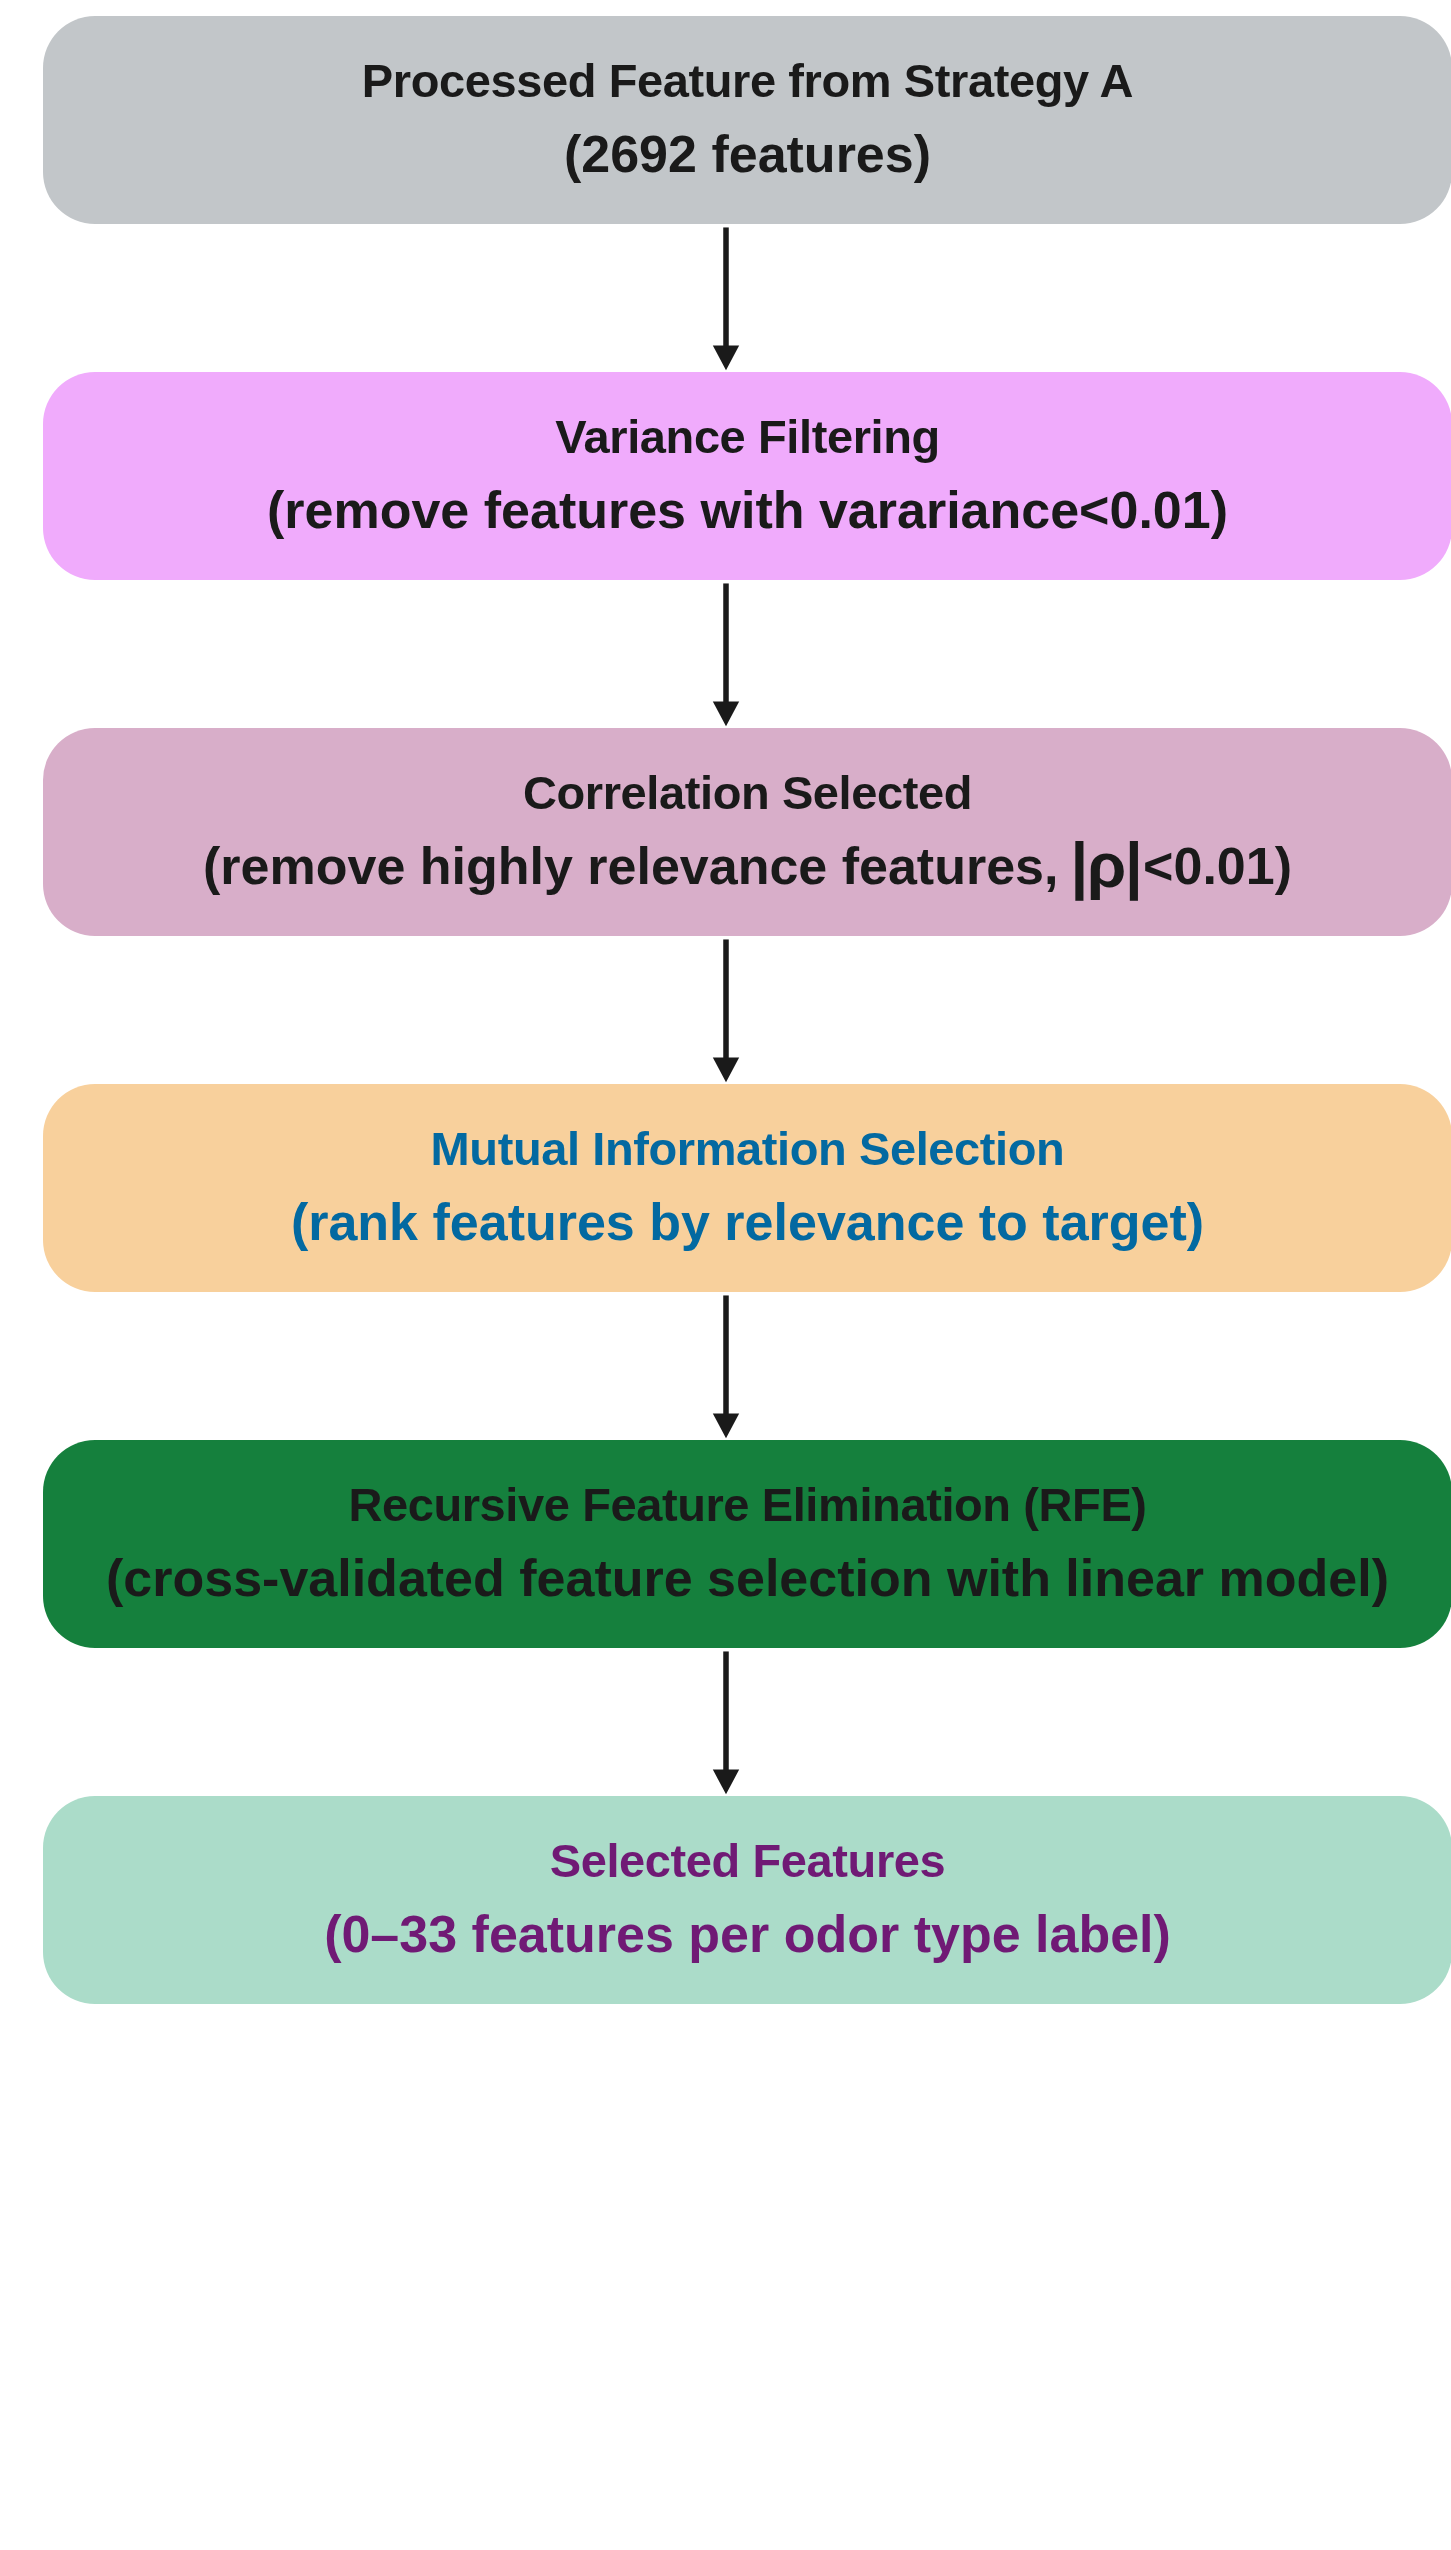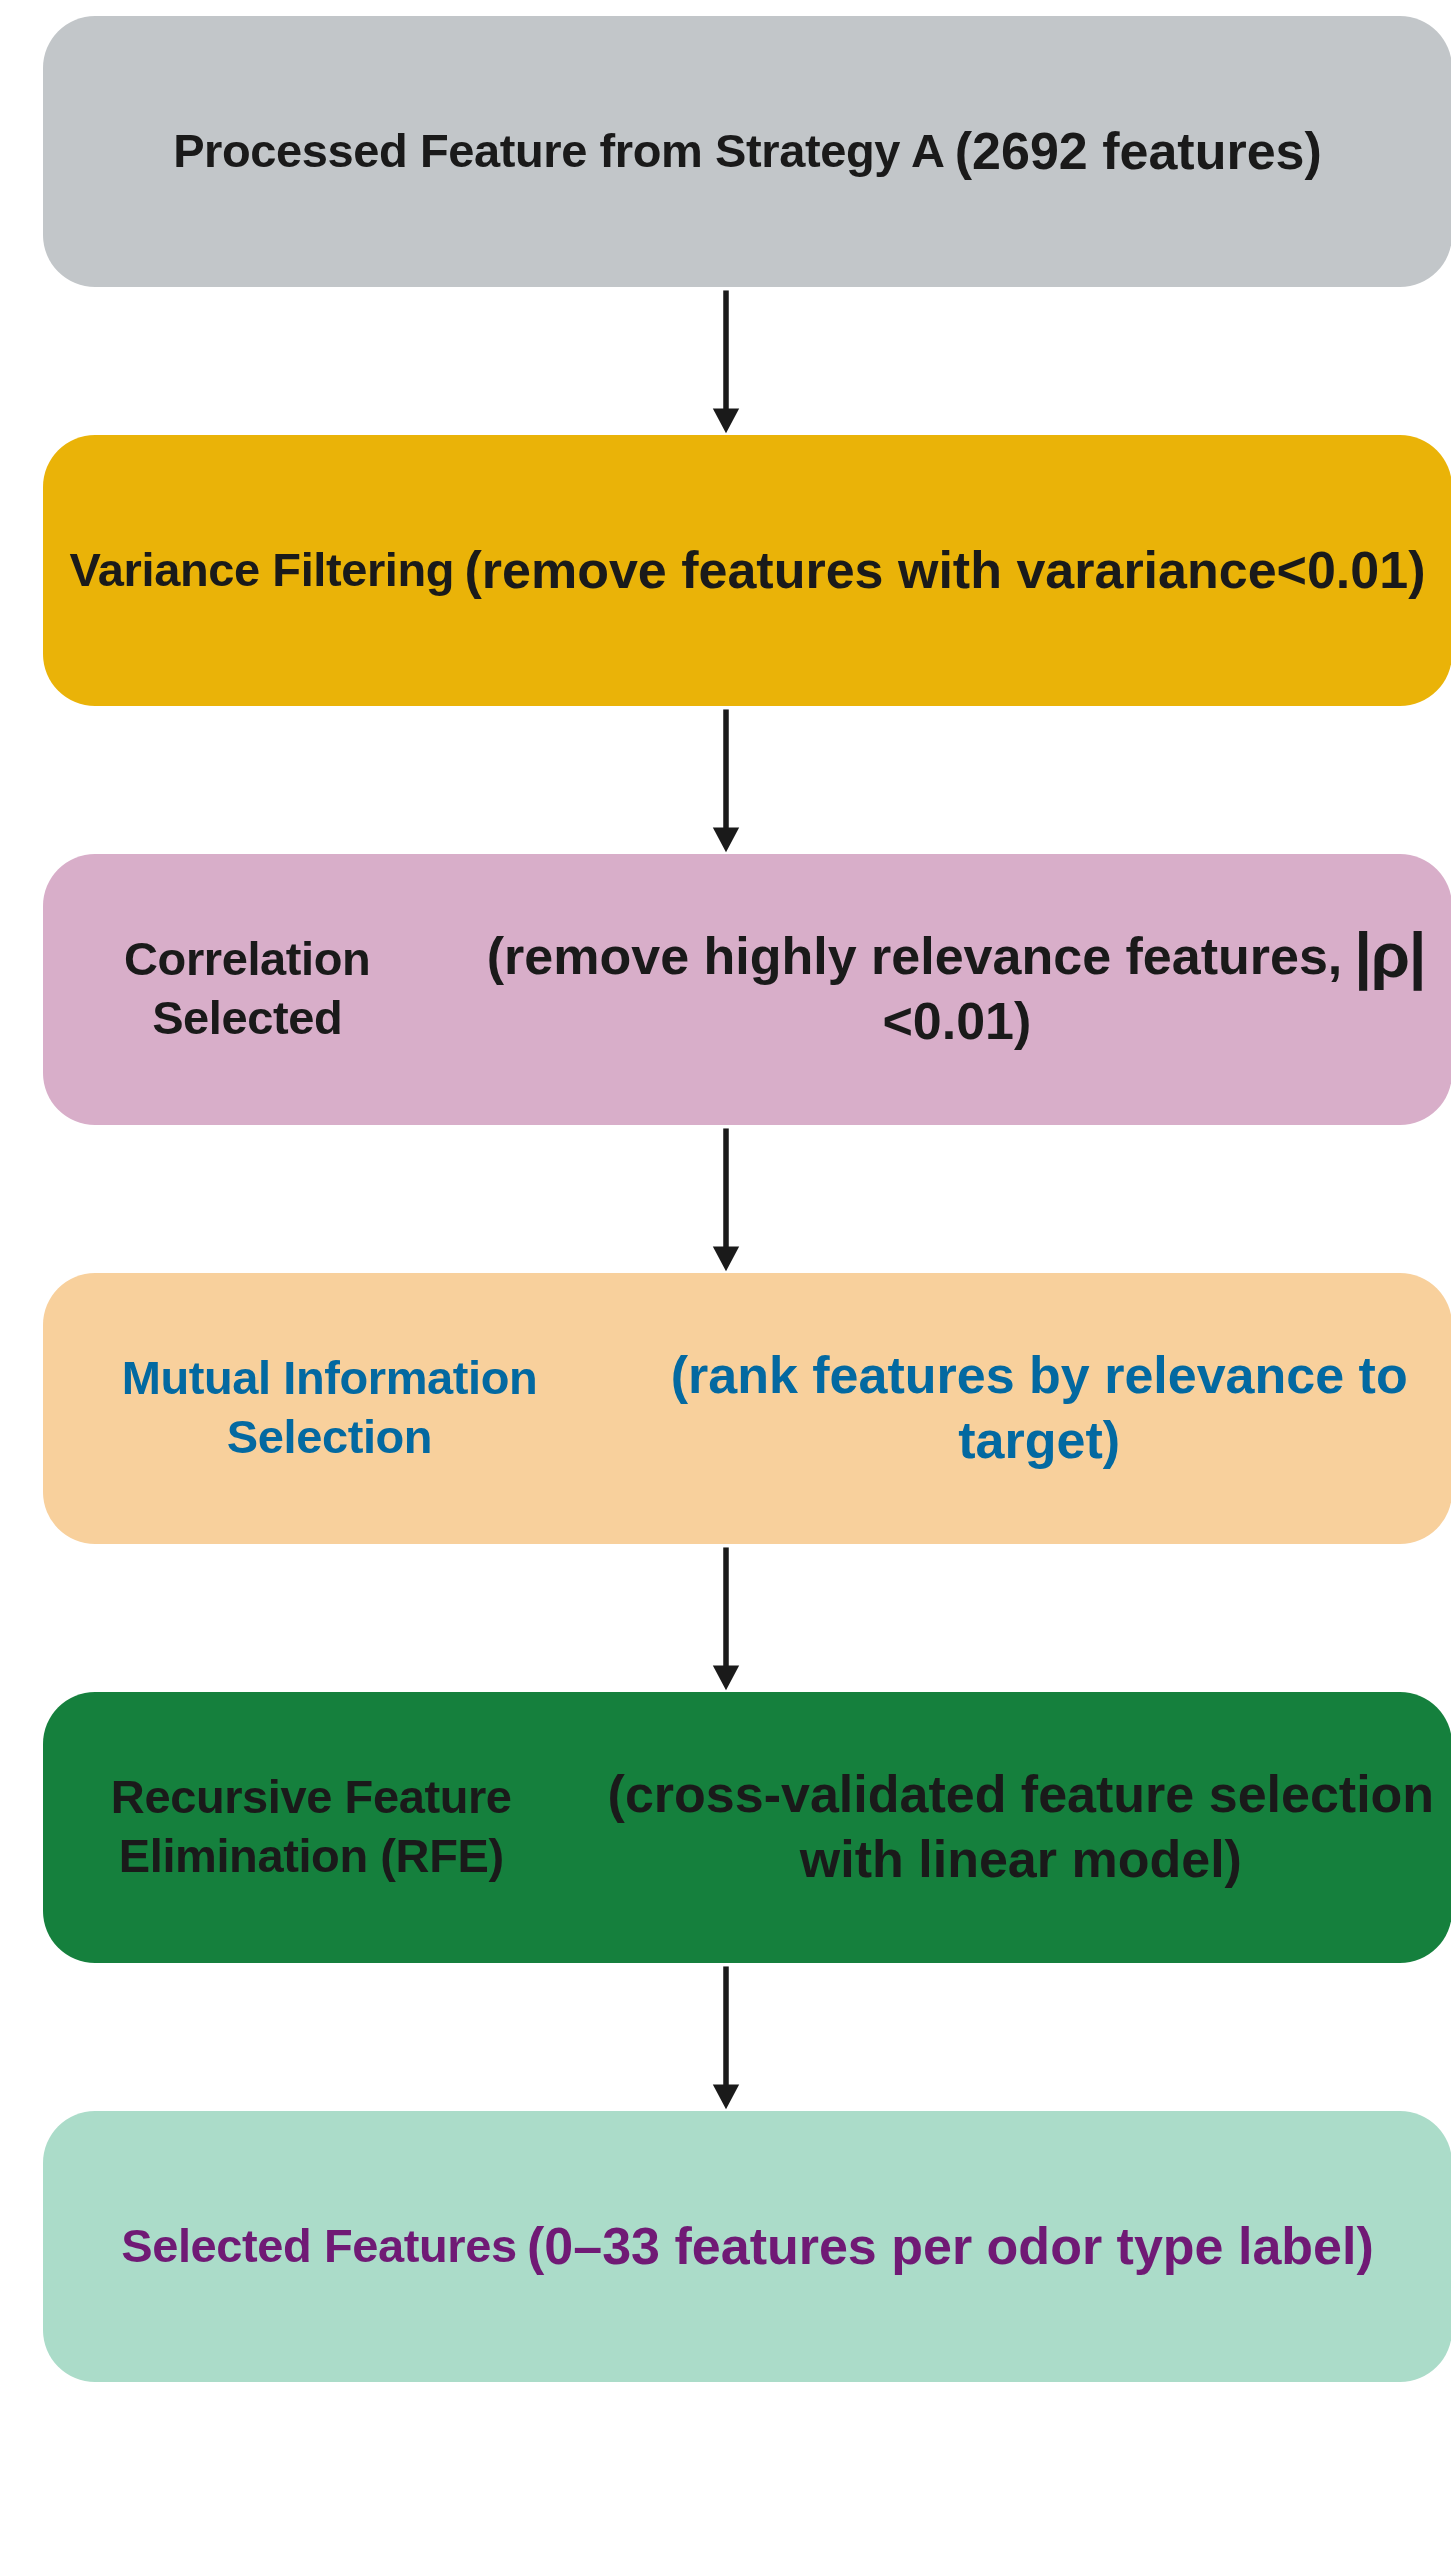--- a/index.html
+++ b/index.html
@@ -16,23 +16,24 @@
     padding-top: 15.5px;
     display: flex;
     flex-direction: column;
     align-items: center;
     font-family: "Liberation Sans", sans-serif;
     overflow: hidden;
   }
   .node {
     flex: none;
     width: 1409px;
-    height: 271px;
+    height: 208px;
     border-radius: 52px;
     display: flex;
+    flex-direction: column;
     align-items: center;
     justify-content: center;
     gap: 10.3px;
     text-align: center;
     color: #1a1a1a;
     margin-left: 44px;
   }
   .node .title {
     margin: 0;
     font-size: 47px;
@@ -72,21 +73,21 @@
     <section class="node" style="background: rgb(194, 198, 201); color: rgb(26, 26, 26);">
     <h2 class="title">Processed Feature from Strategy A</h2>
     <p class="subtitle"><span>(2692 features)</span></p>
   </section>
     <div class="arrow-wrap">
     <svg width="34" height="148" viewBox="0 0 40 172" aria-hidden="true">
       <line x1="20" y1="3" x2="20" y2="146" stroke-width="6.5" stroke="#1a1a1a"></line>
       <polygon points="4.5,142 35.5,142 20,171" fill="#1a1a1a"></polygon>
     </svg>
   </div>
-    <section class="node" style="background: #eab308; color: rgb(26, 26, 26);">
+    <section class="node" style="background: #f0abfc; color: rgb(26, 26, 26);">
     <h2 class="title">Variance Filtering</h2>
     <p class="subtitle"><span>(remove features with varariance&lt;0.01)</span></p>
   </section>
     <div class="arrow-wrap">
     <svg width="34" height="148" viewBox="0 0 40 172" aria-hidden="true">
       <line x1="20" y1="3" x2="20" y2="146" stroke-width="6.5" stroke="#1a1a1a"></line>
       <polygon points="4.5,142 35.5,142 20,171" fill="#1a1a1a"></polygon>
     </svg>
   </div>
     <section class="node" style="background: rgb(216, 174, 201); color: rgb(26, 26, 26);">

